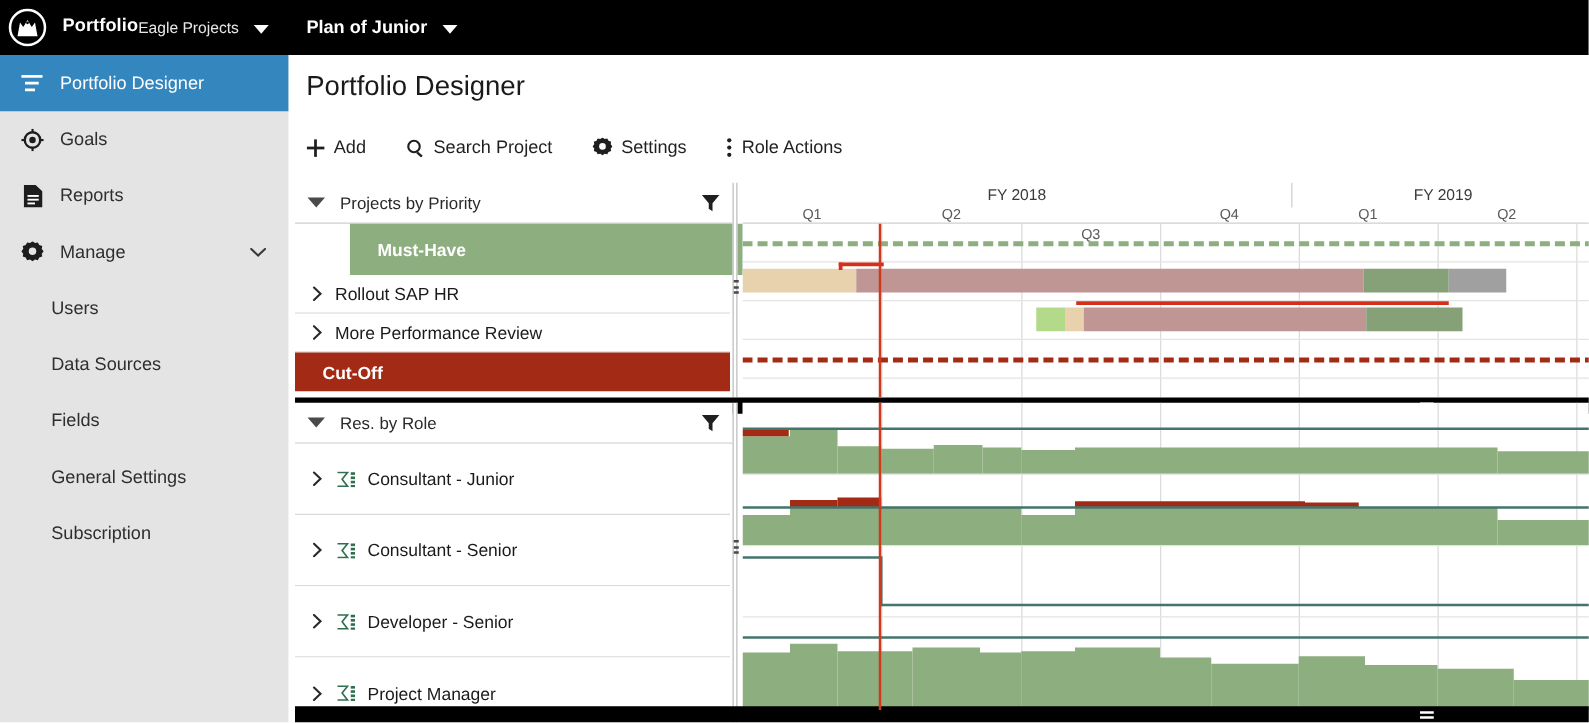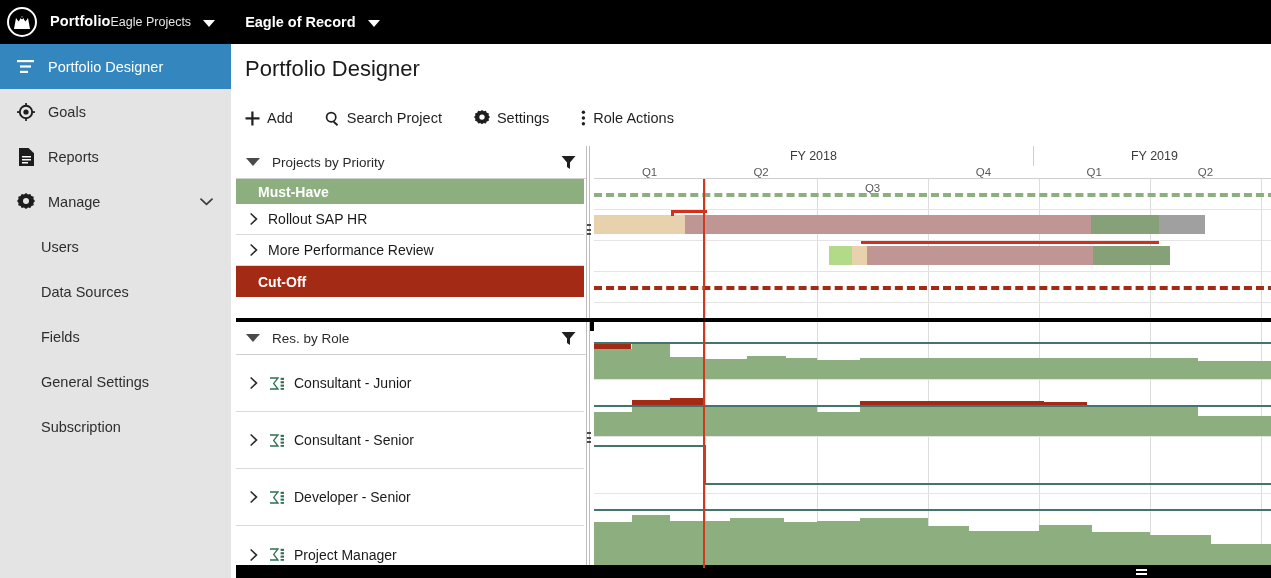--- a/index.html
+++ b/index.html
@@ -177,21 +177,21 @@
       </div>
     </div>
     <div class="brand">
       <div class="brand-texts">
         <span class="brand-title">Portfolio</span>
         <span class="brand-sub">Eagle Projects</span>
       </div>
       <span class="caret-down"></span>
     </div>
     <div class="pillar">
-      <span class="pillar-label">Eagle of Record</span>
+      <span class="pillar-label">Plan of Junior</span>
       <span class="caret-down"></span>
     </div>
   </div>
 
   <div class="sidebar">
 
     <div class="nav-item active">
       <span class="nav-ico">
         <svg width="19" height="15" viewBox="0 0 19 15" aria-hidden="true">
           <rect x="0" y="1" width="17" height="2.2" fill="#ffffff"></rect>
@@ -315,21 +315,21 @@
           <span class="grp-caret"></span>
           <span class="grp-title">Projects by Priority</span>
           <span class="grp-filter">
             <svg width="15" height="15" viewBox="0 0 15 15" aria-hidden="true">
               <path d="M0.5 1 H14.5 L9 7.5 V14 L6 12 V7.5 Z" fill="#1f1f1f"></path>
             </svg>
           </span>
         </div>
 
         <div class="rowlist" style="top:33px;">
-          <div class="row band-green" style="height:25px;width:348px;">
+          <div class="row band-green" style="height:41px;width:348px;margin-left:44px;">
             <span class="row-label">Must-Have</span>
           </div>
           <div class="row" style="height:31px;width:348px;">
             <span class="row-chev">
               <svg width="8" height="12" viewBox="0 0 8 12" aria-hidden="true">
                 <path d="M1.2 1 L6.4 6 L1.2 11" fill="none" stroke="#2a2a2a" stroke-width="1.7" stroke-linecap="round"></path>
               </svg>
             </span>
             <span class="row-label">Rollout SAP HR</span>
           </div>

